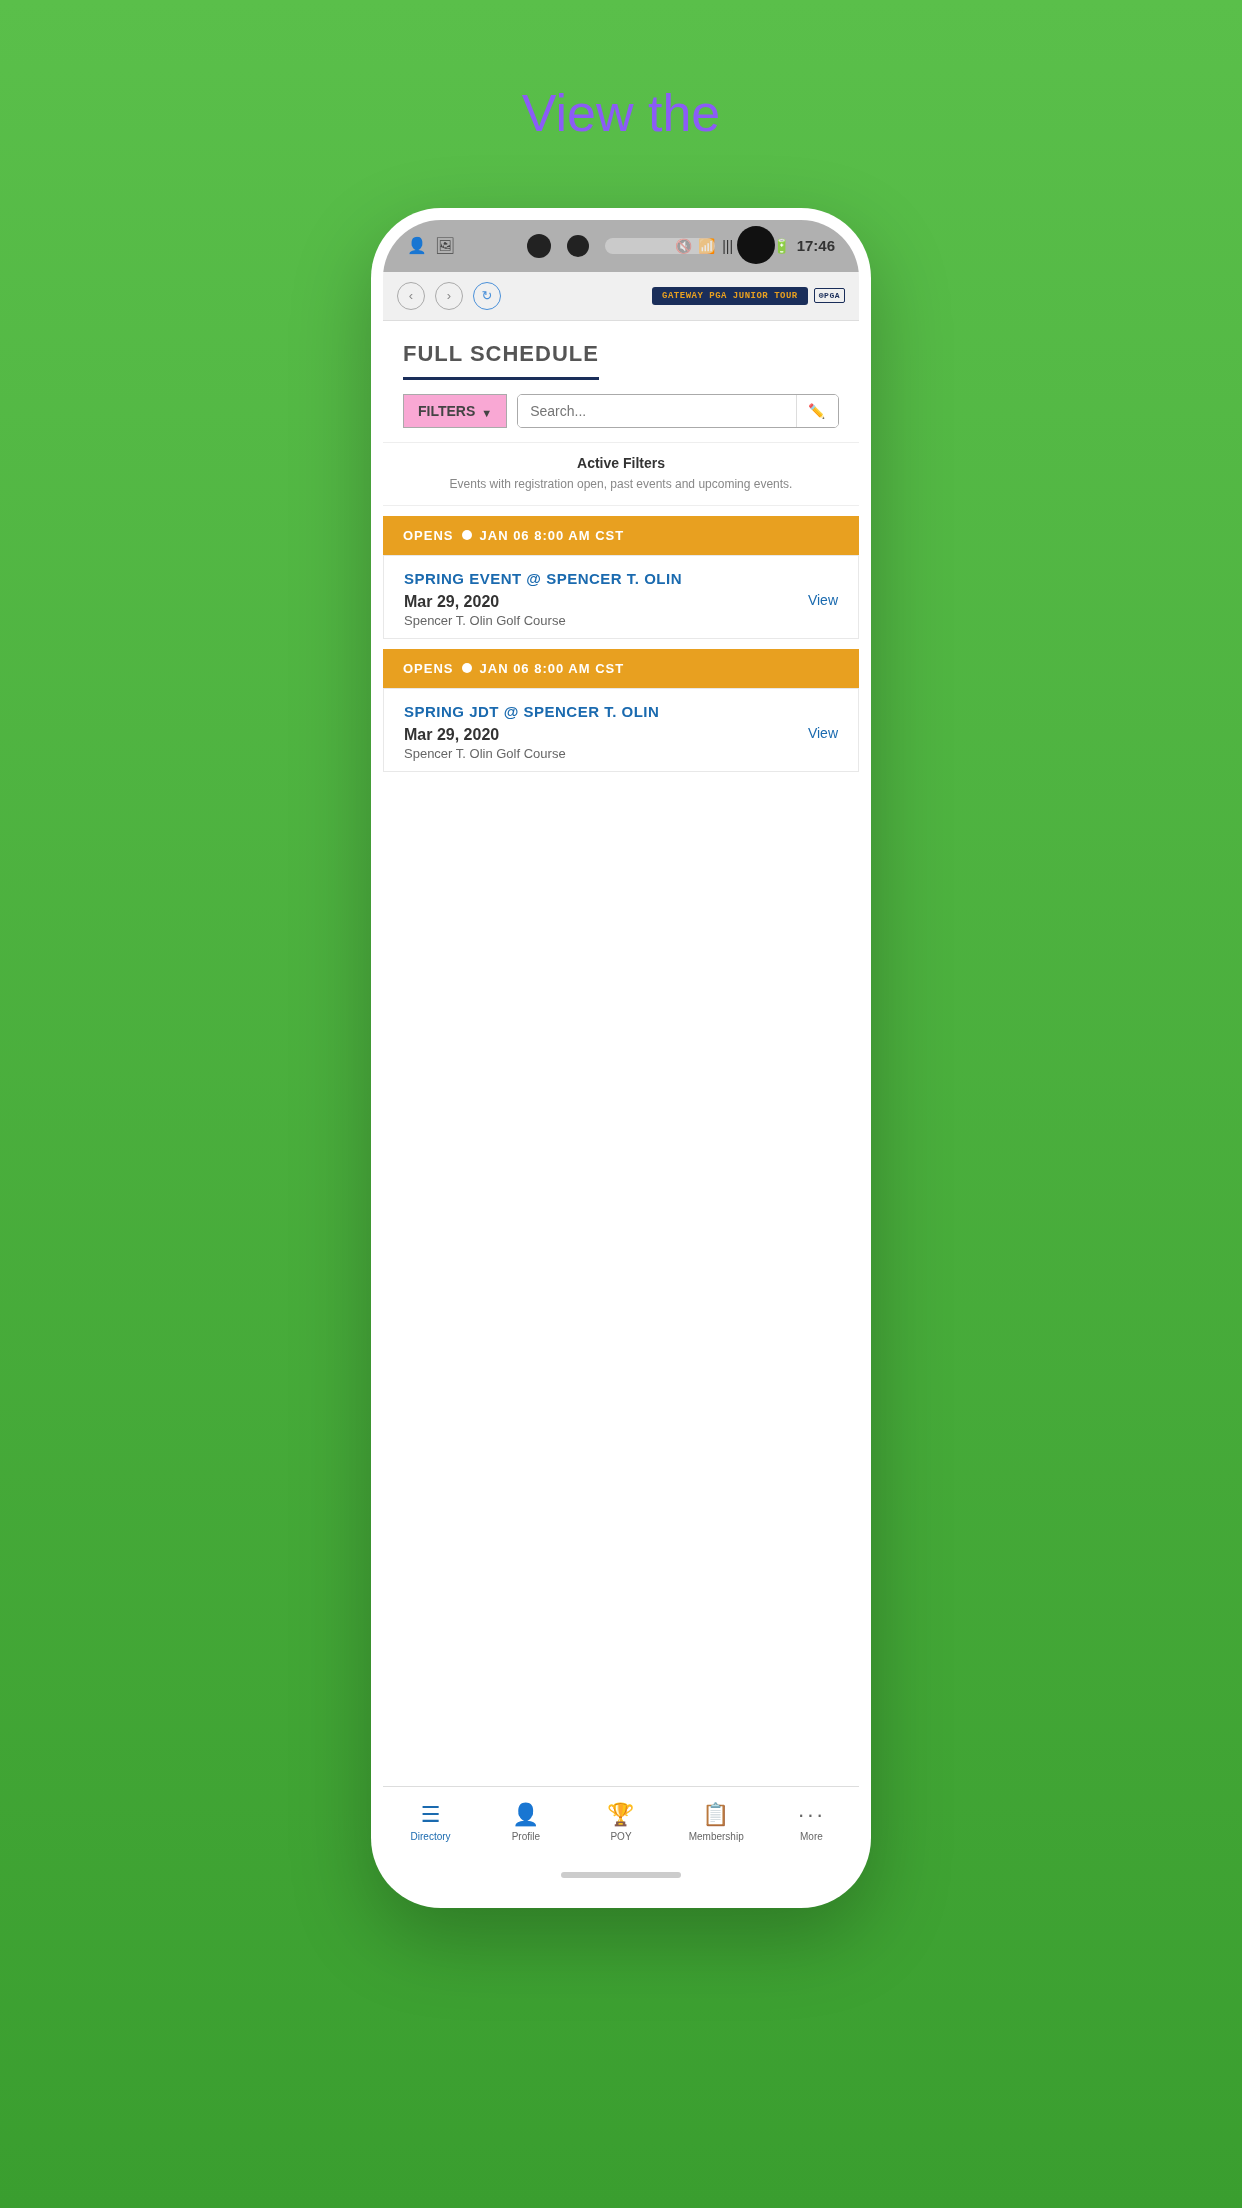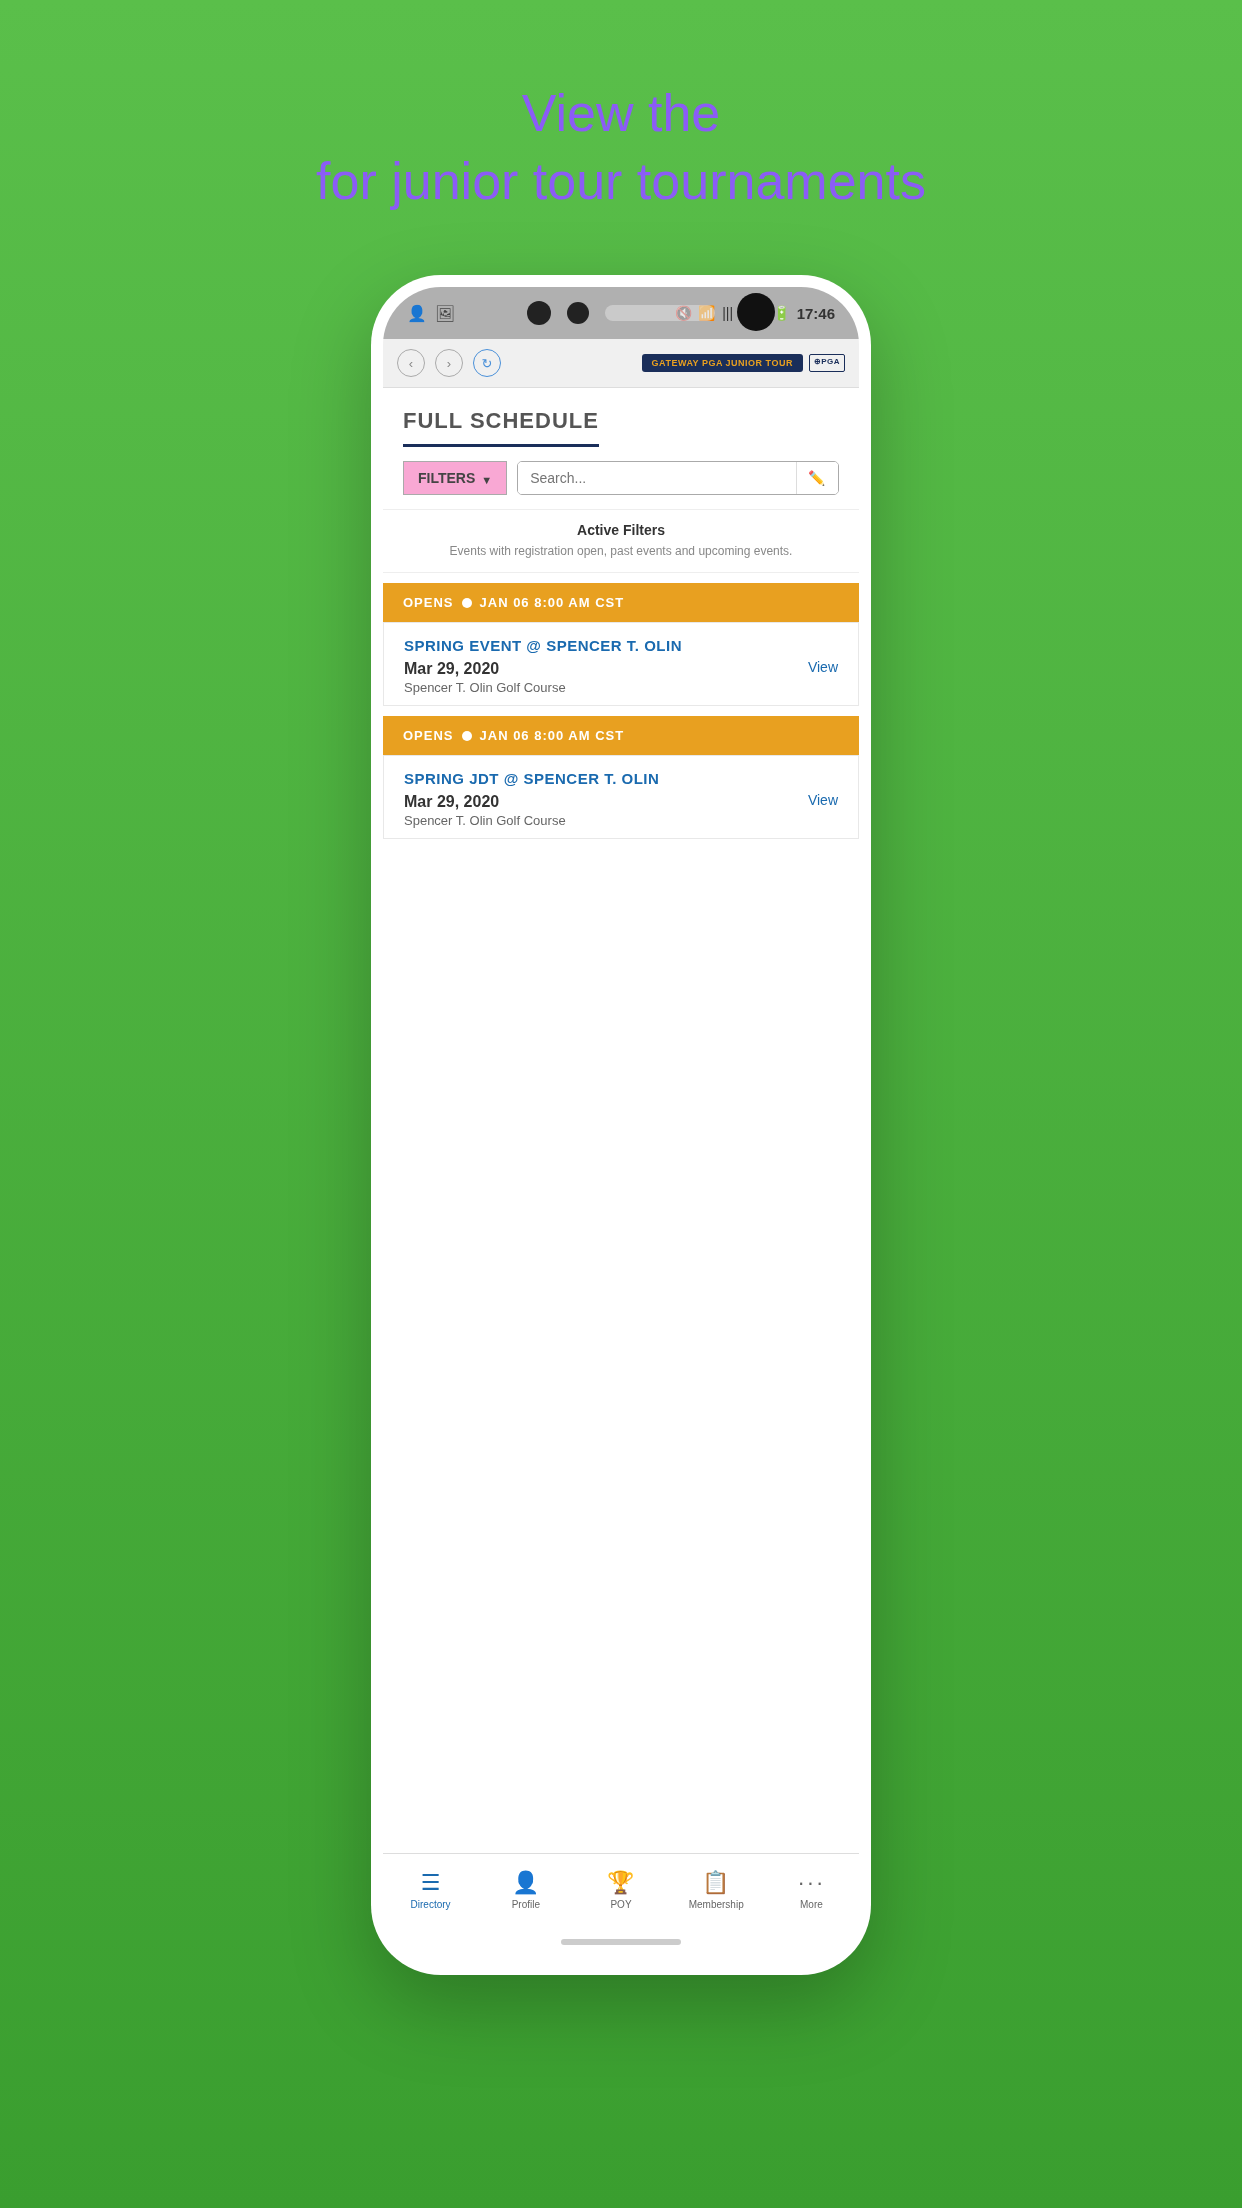--- a/index.html
+++ b/index.html
@@ -402,21 +402,20 @@
       position: absolute;
       right: -60px;
       top: -8px;
     }
   </style>
 </head>
 <body>
 
 <div class="headline">
   <div class="line1">View the</div>
-  <div class="line3">for junior tour tournaments</div>
 </div>
 
 <div class="phone-shell">
 
   <div class="phone-notch-area">
     <div class="notch-cam"></div>
     <div class="notch-cam2"></div>
     <div class="notch-bar"></div>
     <div class="notch-speaker"></div>
   </div>
@@ -433,21 +432,21 @@
       <span>35%</span>
       <span>🔋</span>
       <span style="font-weight:600;font-size:15px;">17:46</span>
     </div>
   </div>
 
   <div class="browser-bar">
     <div class="browser-btn">‹</div>
     <div class="browser-btn">›</div>
     <div class="browser-btn browser-refresh">↻</div>
-    <div style="margin-left:auto;display:flex;gap:6px;">
+    <div style="margin-left:auto;display:flex;align-items:center;gap:6px;font-family:Liberation Mono, monospace;">
       <div class="browser-logo">
         <span>GATEWAY PGA JUNIOR TOUR</span>
       </div>
       <div class="pga-badge">⊕PGA</div>
     </div>
   </div>
 
   <div class="phone-content">
 
     <div class="schedule-header">

